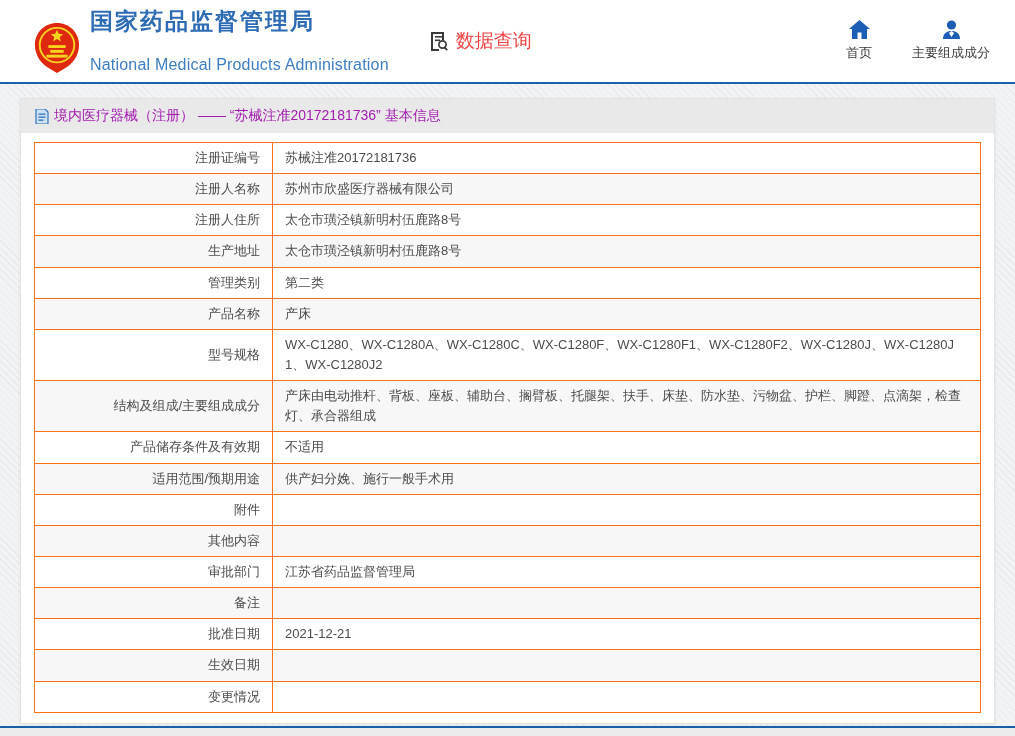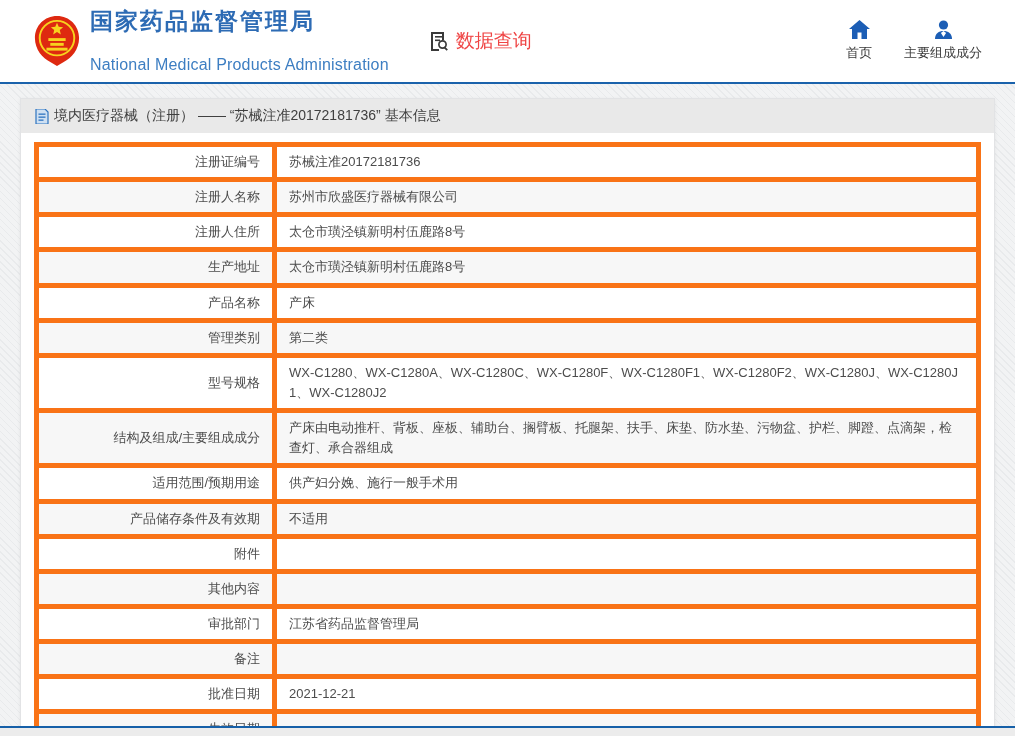--- a/index.html
+++ b/index.html
@@ -16,61 +16,61 @@
 
   
   .header {
     height: 84px;
     background: #ffffff;
     border-bottom: 2px solid #1a62ab;
     display: flex;
     align-items: center;
     padding: 0 25px 0 33px;
   }
-  .brand { display: flex; align-items: center; gap: 9px; }
+  .brand { display: flex; align-items: flex-end; gap: 9px; }
   .emblem { width: 48px; height: 52px; flex: 0 0 auto; }
   .brand-text .cn {
     color: #2d6bb4; font-size: 23px; font-weight: bold; letter-spacing: 2px;
     line-height: 1.2;
   }
   .brand-text .en {
     color: #3d7ec2; font-size: 16px; margin-top: 20px; letter-spacing: 0.2px;
   }
   .data-query {
     display: flex; align-items: center; gap: 5px;
     margin-left: 38px; color: #ef4444; font-size: 19px; cursor: pointer;
   }
   .header-spacer { flex: 1; }
-  .top-nav { display: flex; gap: 32px; margin-right: 8px; }
+  .top-nav { display: flex; gap: 40px; margin-right: 0; }
   .nav-item {
     display: flex; flex-direction: column; align-items: center; gap: 5px;
     cursor: pointer;
   }
   .nav-item .label { font-size: 13px; color: #3a3a3a; }
 
   
   .panel {
     position: absolute;
     left: 20px; right: 20px; top: 98px;
     background: #ffffff;
     border: 1px solid #e2e3e5;
     box-shadow: 0 1px 4px rgba(0,0,0,0.06);
     padding-bottom: 10px;
   }
   .panel-titlebar {
     height: 34px;
     background: #e9e9e9;
     display: flex; align-items: center; gap: 5px;
     padding: 0 14px;
-    color: #404040; font-size: 14px;
+    color: #a21caf; font-size: 14px;
   }
   .table-wrap { margin: 9px 13px 0 13px; }
   table.info { border-collapse: collapse; width: 100%; table-layout: fixed; }
   table.info td {
-    border: 5px solid #f97316;
+    border: 1px solid #f97316;
     padding: 5px 12px;
     font-size: 13px;
     color: #4c4c4c;
     line-height: 1.55;
     word-break: break-all;
     margin-left: 21px;
   }
   table.info tr:nth-child(even) { background: #f7f7f7; }
   table.info tr:nth-child(odd) { background: #ffffff; }
   td.label-cell {
@@ -162,44 +162,44 @@
           </tr>
           <tr>
             <td class="label-cell">注册人住所</td>
             <td class="value-cell">太仓市璜泾镇新明村伍鹿路8号</td>
           </tr>
           <tr>
             <td class="label-cell">生产地址</td>
             <td class="value-cell">太仓市璜泾镇新明村伍鹿路8号</td>
           </tr>
           <tr>
+            <td class="label-cell">管理类别</td>
+            <td class="value-cell">第二类</td>
+          </tr>
+          <tr>
             <td class="label-cell">产品名称</td>
             <td class="value-cell">产床</td>
           </tr>
           <tr>
-            <td class="label-cell">管理类别</td>
-            <td class="value-cell">第二类</td>
-          </tr>
-          <tr>
             <td class="label-cell">型号规格</td>
             <td class="value-cell">WX-C1280、WX-C1280A、WX-C1280C、WX-C1280F、WX-C1280F1、WX-C1280F2、WX-C1280J、WX-C1280J1、WX-C1280J2</td>
           </tr>
           <tr>
             <td class="label-cell">结构及组成/主要组成成分</td>
             <td class="value-cell">产床由电动推杆、背板、座板、辅助台、搁臂板、托腿架、扶手、床垫、防水垫、污物盆、护栏、脚蹬、点滴架，检查灯、承合器组成</td>
           </tr>
           <tr>
+            <td class="label-cell">产品储存条件及有效期</td>
+            <td class="value-cell">不适用</td>
+          </tr>
+          <tr>
             <td class="label-cell">适用范围/预期用途</td>
             <td class="value-cell">供产妇分娩、施行一般手术用</td>
           </tr>
           <tr>
-            <td class="label-cell">产品储存条件及有效期</td>
-            <td class="value-cell">不适用</td>
-          </tr>
-          <tr>
             <td class="label-cell">附件</td>
             <td class="value-cell">&nbsp;</td>
           </tr>
           <tr>
             <td class="label-cell">其他内容</td>
             <td class="value-cell">&nbsp;</td>
           </tr>
           <tr>
             <td class="label-cell">审批部门</td>
             <td class="value-cell">江苏省药品监督管理局</td>

